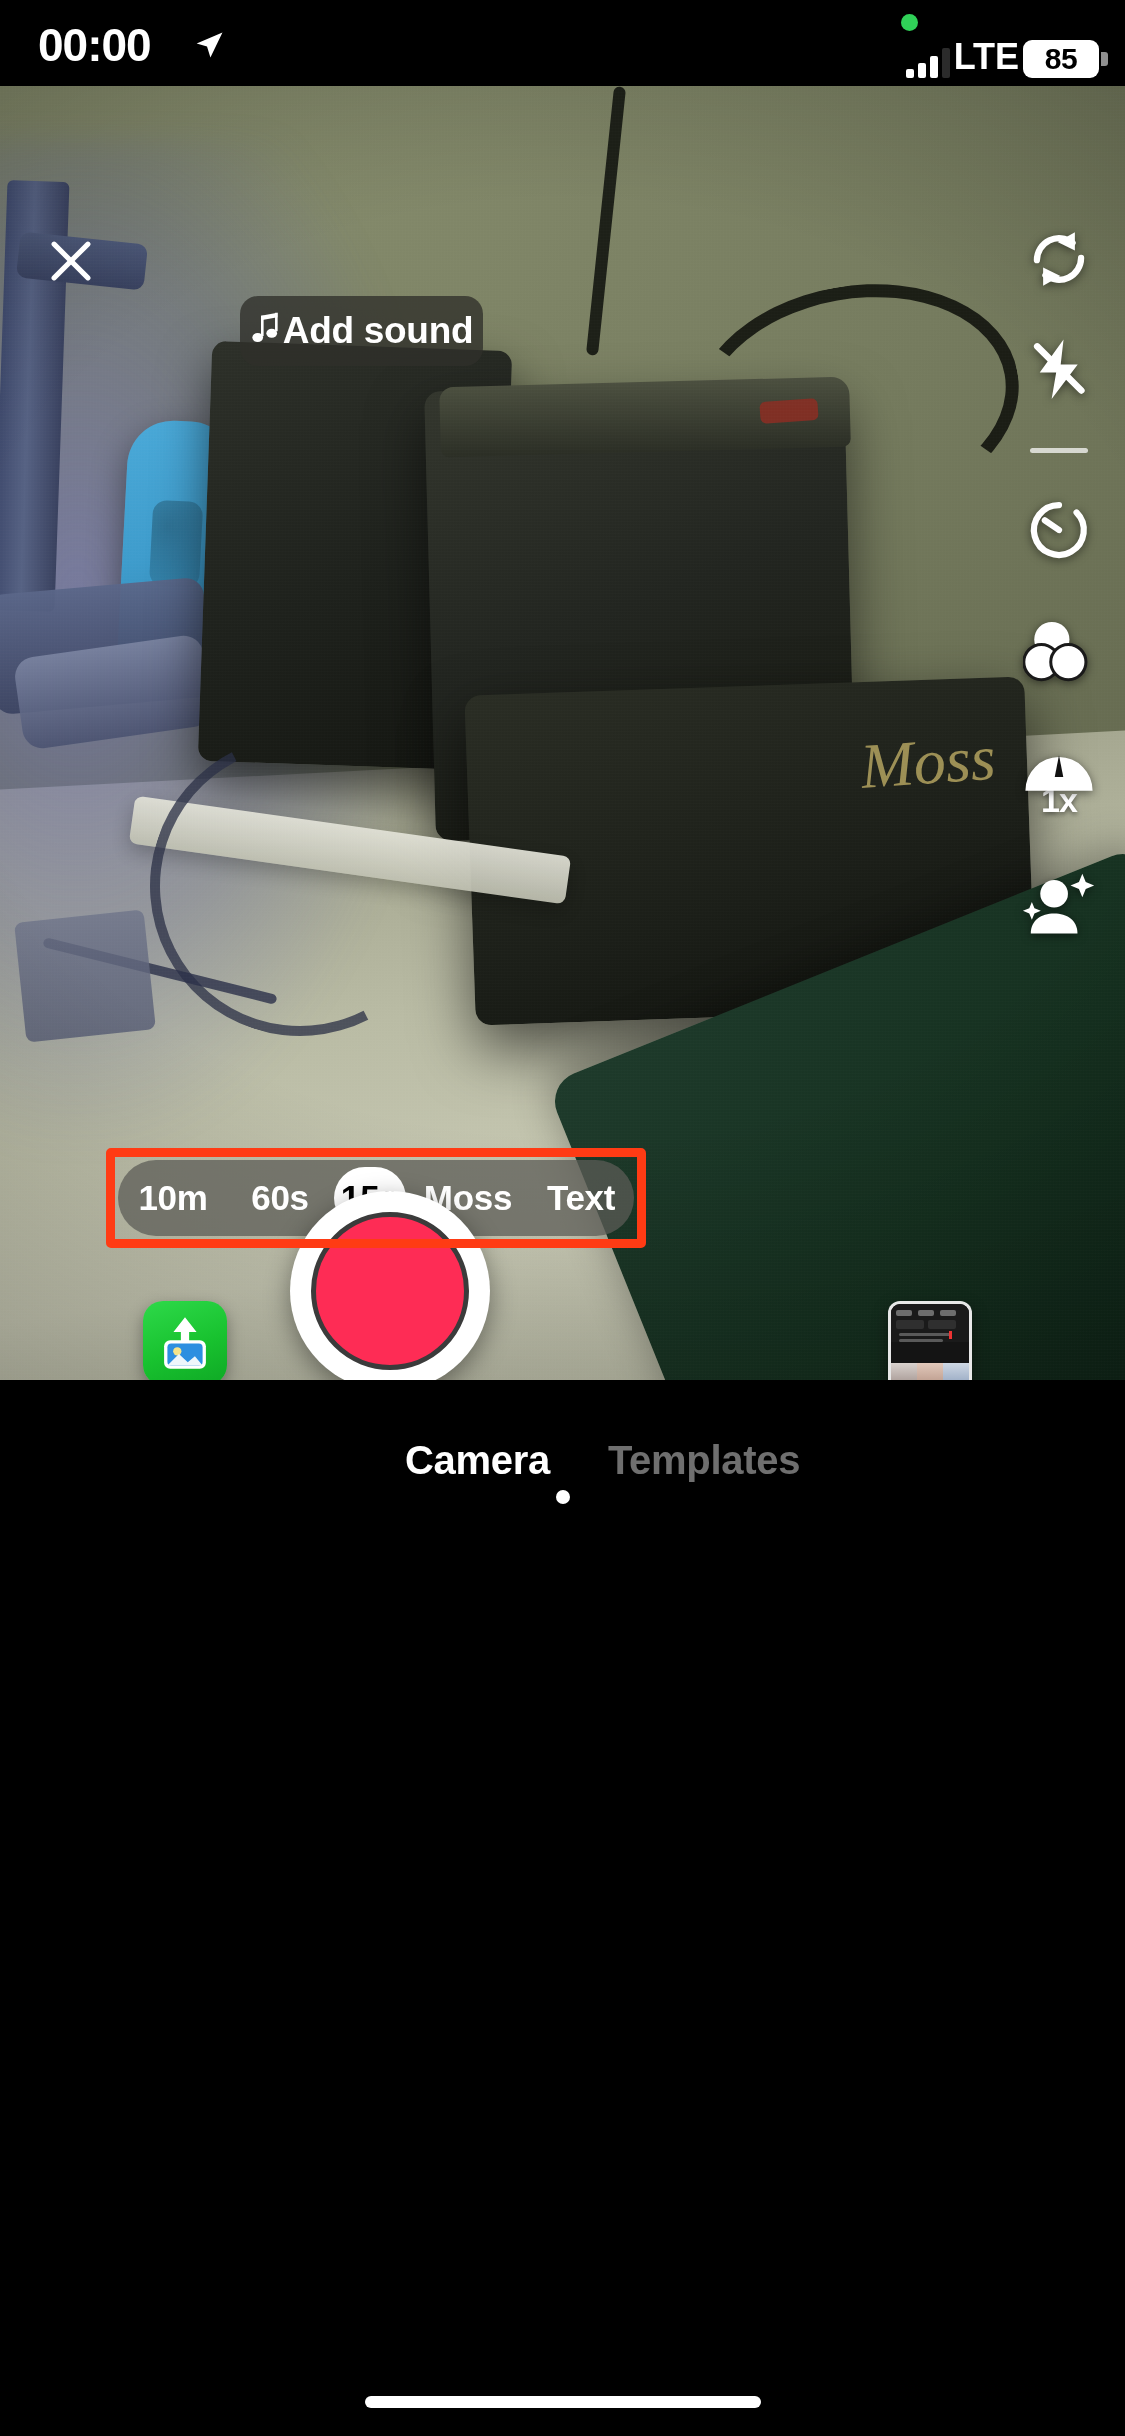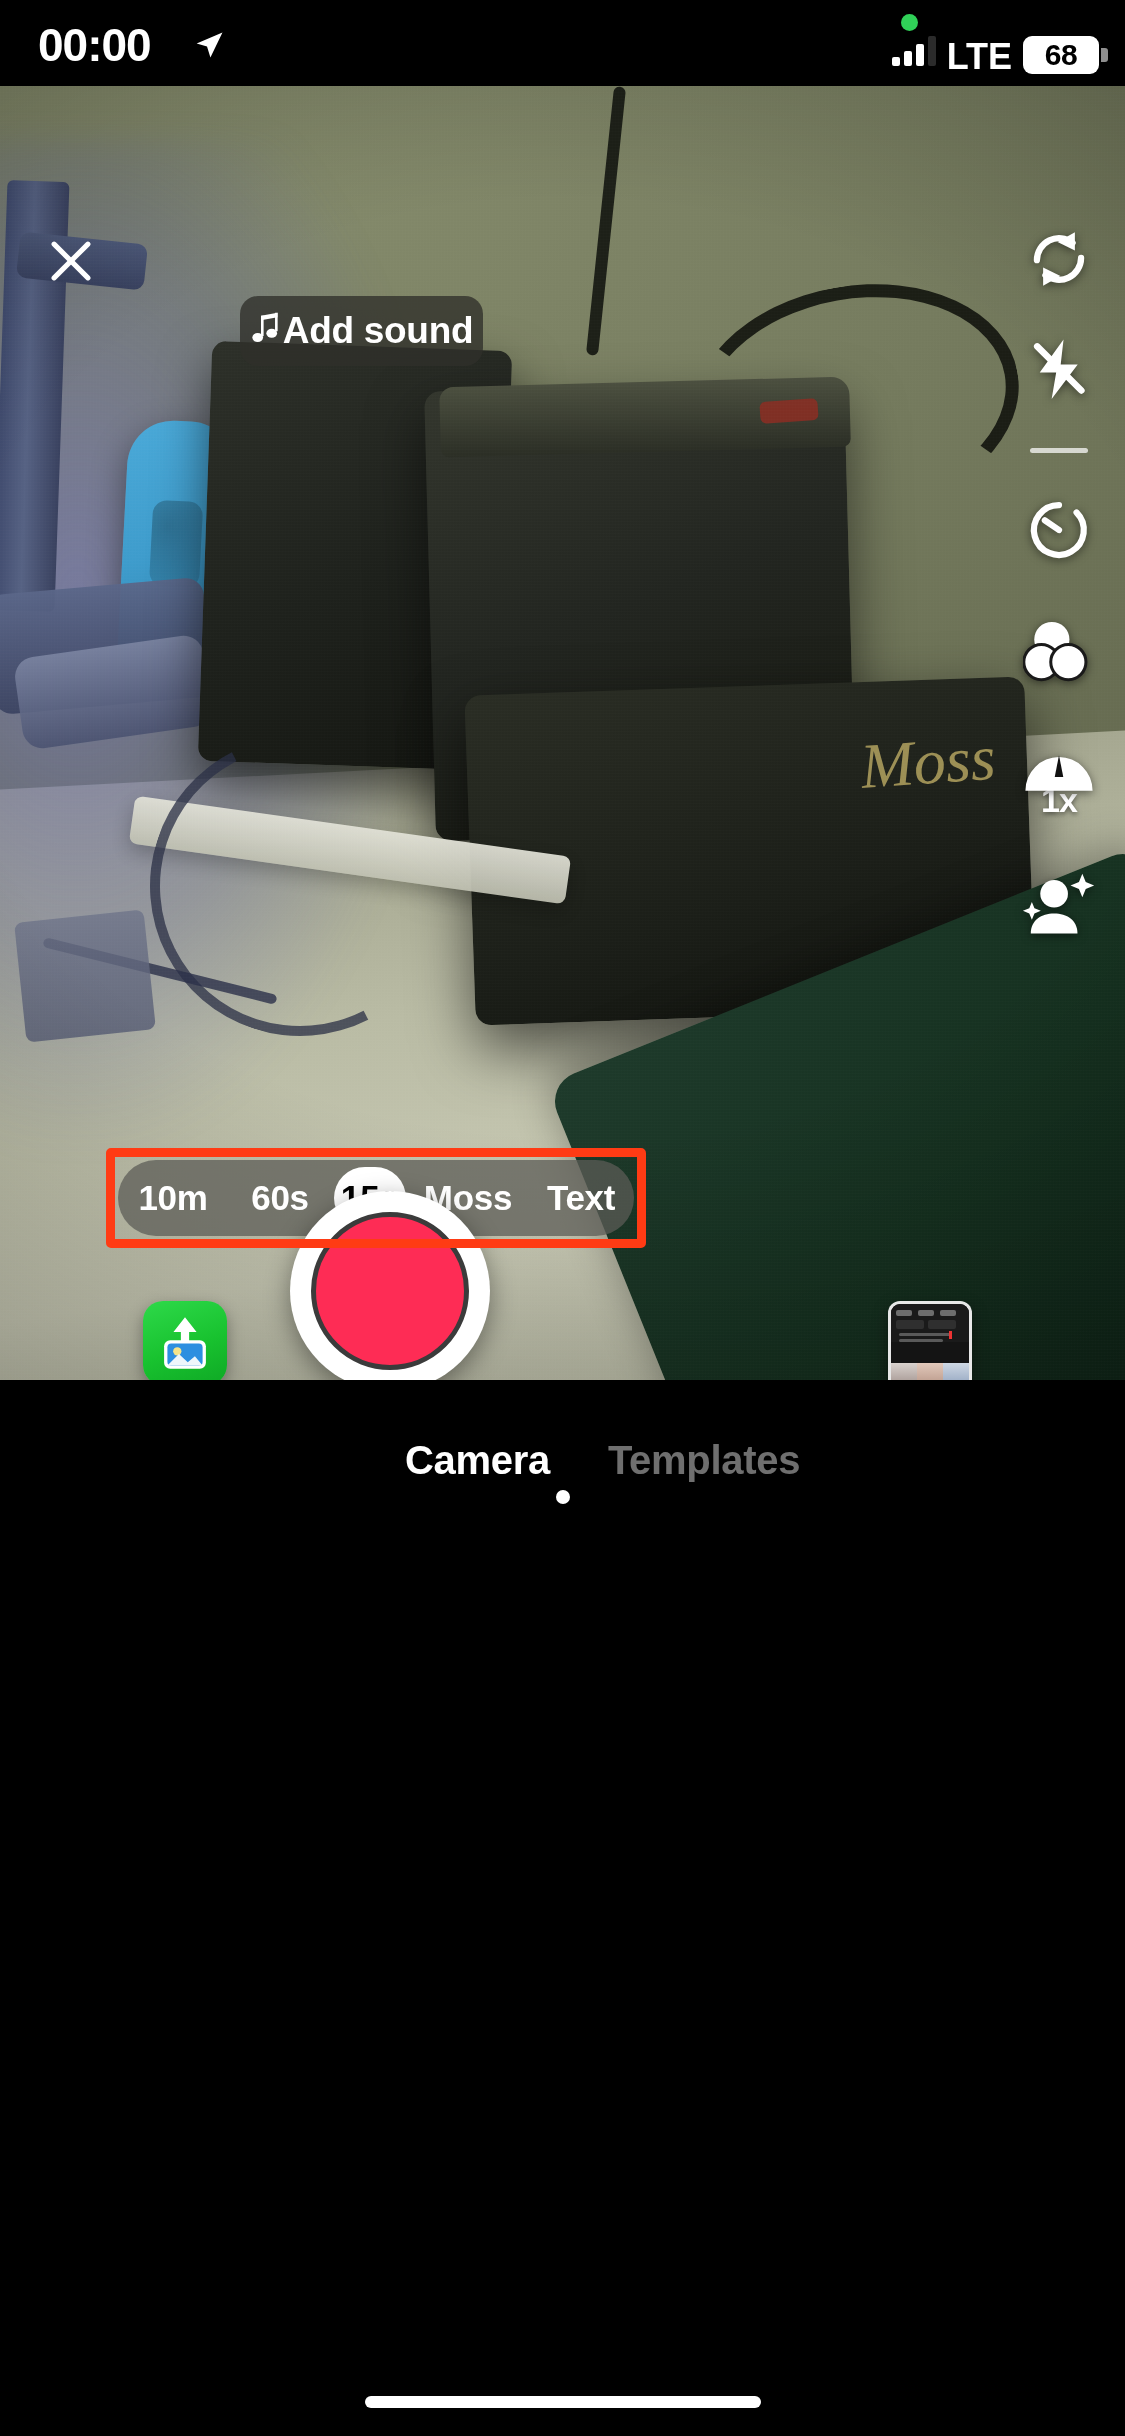--- a/index.html
+++ b/index.html
@@ -20,21 +20,21 @@
     position:absolute; left:38px; top:18px;
     color:#fff; font-size:46px; font-weight:600; letter-spacing:-1px;
   }
   #loc-arrow { position:absolute; left:192px; top:28px; width:34px; height:34px; }
   #green-dot {
     position:absolute; left:901px; top:14px;
     width:17px; height:17px; border-radius:50%; background:#30d158;
   }
   #status-right {
     position:absolute; right:26px; top:36px;
-    display:flex; align-items:flex-start; gap:9px;
+    display:flex; align-items:flex-end; gap:2px;
   }
   .sig-wrap { display:flex; align-items:flex-end; gap:4px; height:30px; }
   .sig-bar { width:8px; background:#fff; border-radius:2px; }
   .sig-bar.b1 { height:9px; }
   .sig-bar.b2 { height:15px; }
   .sig-bar.b3 { height:22px; }
   .sig-bar.b4 { height:30px; background:#2b2b2b; }
   #lte-label { color:#fff; font-size:36px; font-weight:600; letter-spacing:0px; margin:0 2px; }
   #battery {
     position:relative; width:76px; height:38px;
@@ -494,21 +494,21 @@
     <div id="green-dot"></div>
     <div id="status-right">
       <span class="sig-wrap">
         <i class="sig-bar b1"></i>
           <i class="sig-bar b2"></i>
           <i class="sig-bar b3"></i>
           <i class="sig-bar b4"></i>
       </span>
       <span id="lte-label">LTE</span>
       <span id="battery">
-        <span id="battery-pct">68</span>
+        <span id="battery-pct">85</span>
         <span id="battery-nub"></span>
       </span>
     </div>
   </div>
 
   <div id="bottom-bar">
     <div id="tabs">
       <div class="tab active">Camera</div>
       <div class="tab inactive">Templates</div>
     </div>

